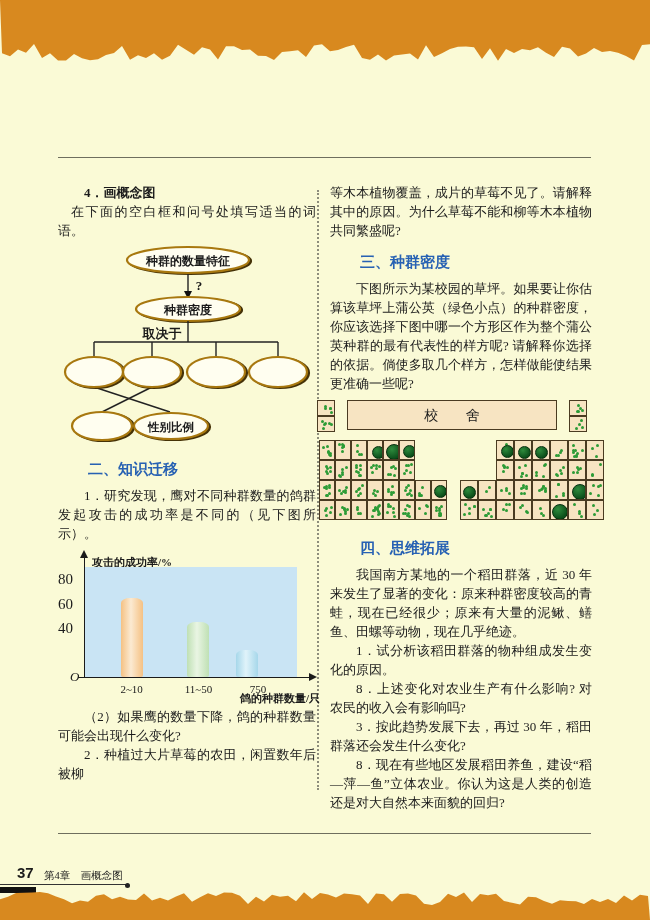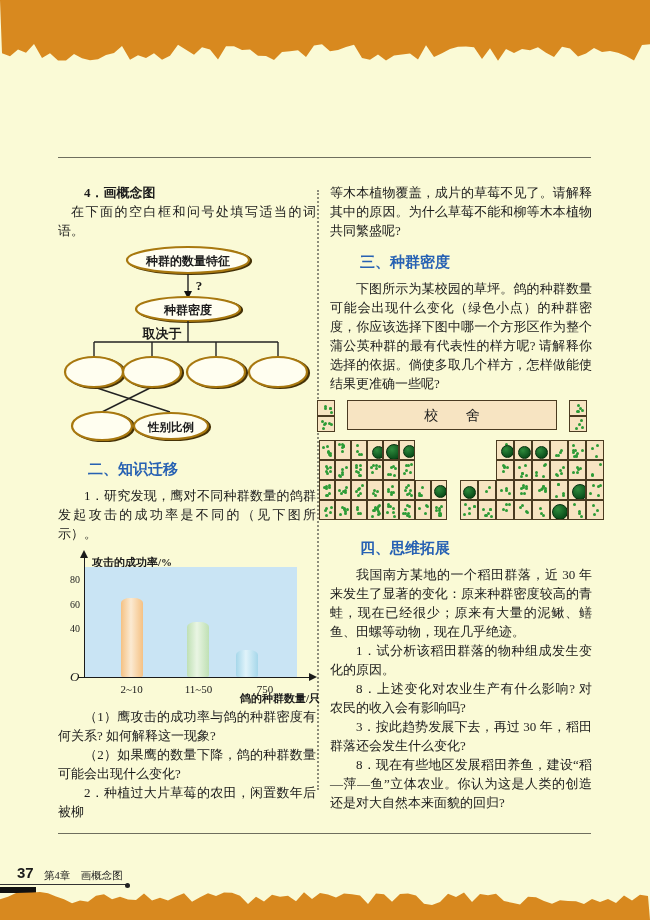--- a/index.html
+++ b/index.html
@@ -37,21 +37,21 @@
   .chart-plot{position:absolute;left:27px;top:16px;width:212px;height:110px;background:#C9E4F4;}
   .chart-yaxis{position:absolute;left:26px;top:6px;height:121px;width:0;border-left:1.7px solid #1a1a1a;}
   .chart-yaxis::before{content:"";position:absolute;left:-5px;top:-7px;width:0;height:0;
     border-left:4.3px solid transparent;border-right:4.3px solid transparent;border-bottom:8px solid #1a1a1a;}
   .chart-xaxis{position:absolute;left:20px;top:126px;width:232px;height:0;border-top:1.7px solid #1a1a1a;}
   .chart-xaxis::before{content:"";position:absolute;right:-7px;top:-4.9px;width:0;height:0;
     border-top:4.3px solid transparent;border-bottom:4.3px solid transparent;border-left:8px solid #1a1a1a;}
   .chart-ylabel{position:absolute;left:34px;top:2px;font-size:11px;font-weight:bold;}
   .chart-xlabel{position:absolute;right:-4px;top:138px;font-size:11px;font-weight:bold;}
   .chart-origin{position:absolute;left:12px;top:116px;font-size:13px;font-style:italic;}
-  .tick-label{position:absolute;width:22px;text-align:right;font-size:10px;transform:translateY(-50%);}
+  .tick-label{position:absolute;width:22px;font-size:15px;transform:translateY(-50%);}
   .cat-label{position:absolute;top:129px;width:56px;text-align:center;font-size:11px;transform:translateX(-50%);}
   .bar{position:absolute;width:22px;border-radius:9px 9px 2px 2px / 5px 5px 2px 2px;}
   
   .campus{position:relative;width:288px;height:126px;margin:7px 0 3px -13px;}
   .campus .building{position:absolute;left:30px;top:0;width:210px;height:30px;background:#F7E4C2;
     border:1.3px solid #4A3B22;box-sizing:border-box;display:flex;align-items:center;justify-content:center;
     font-size:14px;letter-spacing:12px;text-indent:12px;}
   .cell{position:absolute;background:#F7E4C2;border:1px solid #4A3B22;box-sizing:border-box;overflow:hidden;}
   .dot{position:absolute;width:3px;height:3px;border-radius:50%;background:#2C9B36;}
   .tree{position:absolute;border-radius:50%;border:1px solid #06300F;
@@ -114,32 +114,31 @@
     <div class="chart-origin">O</div>
     <div class="chart-xlabel">鸽的种群数量/只</div>
   <div class="tick-label" style="left: 0px; top: 77.1111px;">40</div>
       <div class="tick-label" style="left: 0px; top: 52.6667px;">60</div>
       <div class="tick-label" style="left: 0px; top: 28.2222px;">80</div>
       <div class="bar" style="left: 62.64px; top: 46.5556px; height: 79.4444px; background: linear-gradient(to right, rgb(245, 193, 131), rgb(251, 234, 210) 45%, rgb(245, 193, 131));"></div>
       <div class="cat-label" style="left: 73.64px;">2~10</div>
       <div class="bar" style="left: 129.42px; top: 71px; height: 55px; background: linear-gradient(to right, rgb(191, 224, 180), rgb(233, 245, 227) 45%, rgb(191, 224, 180));"></div>
       <div class="cat-label" style="left: 140.42px;">11~50</div>
       <div class="bar" style="left: 178.18px; top: 99.1111px; height: 26.8889px; background: linear-gradient(to right, rgb(166, 215, 234), rgb(224, 243, 250) 45%, rgb(166, 215, 234));"></div>
-      <div class="cat-label" style="left: 207px;">750</div>
+      <div class="cat-label" style="left: 200px;">750</div>
     </div>
 
-  <p class="indent2">（1）鹰攻击的成功率与鸽的种群密度有何关系? 如何解释这一现象?</p>
   <p class="indent2">（2）如果鹰的数量下降，鸽的种群数量可能会出现什么变化?</p>
   <p class="indent2">2．种植过大片草莓的农田，闲置数年后被柳</p>
 </div>
 
 <div class="col col-right">
   <p>等木本植物覆盖，成片的草莓不见了。请解释其中的原因。为什么草莓不能和柳等木本植物共同繁盛呢?</p>
   <h3 class="section">三、种群密度</h3>
-  <p class="indent2">下图所示为某校园的草坪。鸽的种群数量可能会出现什么变化（绿色小点）的种群密度，你应该选择下图中哪一个方形区作为整个蒲公英种群的最有代表性的样方呢? 请解释你选择的依据。倘使多取几个样方，怎样做能使结果更准确一些呢?</p>
+  <p class="indent2">下图所示为某校园的草坪。如果要让你估算该草坪上蒲公英（绿色小点）的种群密度，你应该选择下图中哪一个方形区作为整个蒲公英种群的最有代表性的样方呢? 请解释你选择的依据。倘使多取几个样方，怎样做能使结果更准确一些呢?</p>
 
   <div class="campus" id="campus">
     <div class="building">校  舍</div>
   <div class="cell" style="left: 0px; top: 0px; width: 18px; height: 16px; background: rgb(247, 228, 194);">
         <div class="dot" style="background: rgb(44, 155, 54); left: 6.43651px; top: 4.05626px;"></div>
         <div class="dot" style="background: rgb(44, 155, 54); left: 11.4152px; top: 6.43895px;"></div>
         <div class="dot" style="background: rgb(44, 155, 54); left: 11.7934px; top: 9.63544px;"></div>
         <div class="dot" style="background: rgb(44, 155, 54); left: 11.3531px; top: 5.67059px;"></div>
         <div class="dot" style="background: rgb(44, 155, 54); left: 6.38748px; top: 5.94953px;"></div>
       </div>

